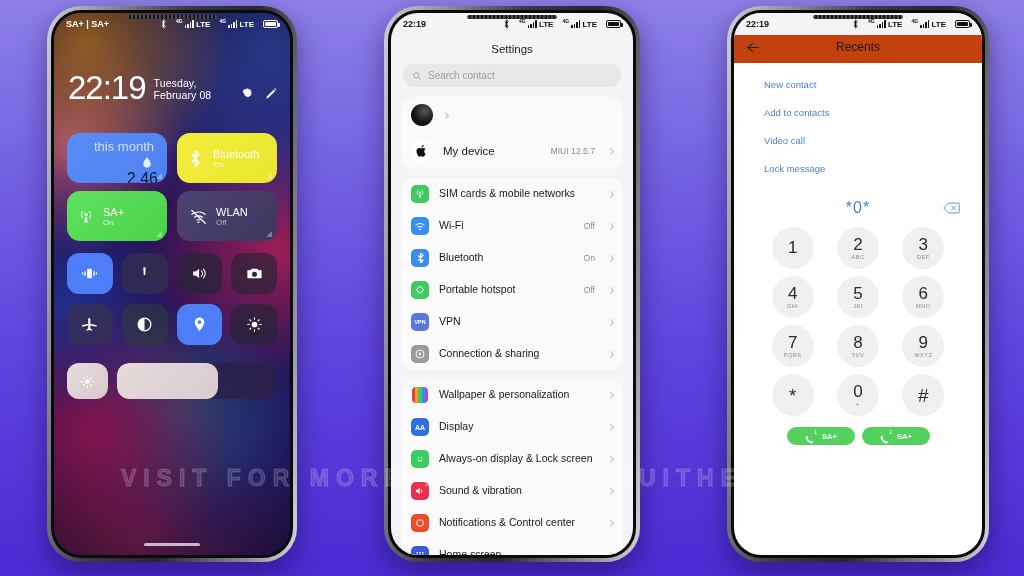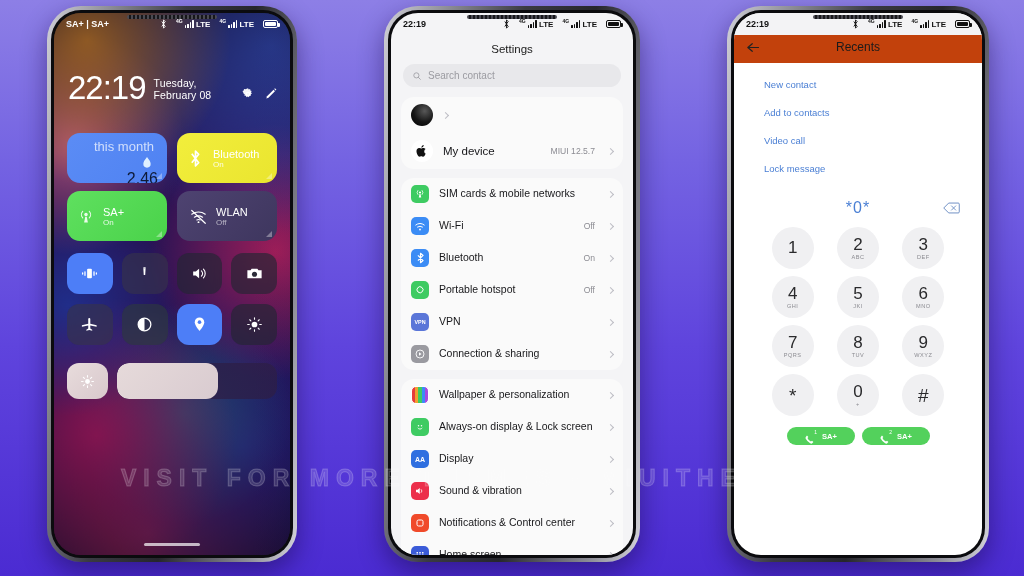--- a/index.html
+++ b/index.html
@@ -490,33 +490,33 @@
     </div>
   </div>
 
   <div class="card">
     <div class="srow">
       <div class="ico" style="background:linear-gradient(90deg,#e83b3b 0 20%,#f0a030 20% 40%,#3ecb62 40% 60%,#3b8cf5 60% 80%,#a64ae0 80% 100%);border:1.5px solid #fff"></div>
       <div class="lbl">Wallpaper &amp; personalization</div>
       <span class="chev"></span>
     </div>
     <div class="srow">
+      <div class="ico" style="background:#2f6fe0;font-size:7px;color:#fff;font-weight:bold">AA</div>
+      <div class="lbl">Display</div>
+      <span class="chev"></span>
+    </div>
+    <div class="srow">
       <div class="ico" style="background:#3ecb62">
         <svg width="12" height="12" viewBox="0 0 24 24">
                 <circle cx="9" cy="9.5" r="1.5" fill="#fff"></circle>
                 <circle cx="15" cy="9.5" r="1.5" fill="#fff"></circle>
                 <path d="M8 14.5a5 5 0 008 0" fill="none" stroke="#fff" stroke-width="1.7" stroke-linecap="round"></path>
               </svg>
             </div>
       <div class="lbl">Always-on display &amp; Lock screen</div>
-      <span class="chev"></span>
-    </div>
-    <div class="srow">
-      <div class="ico" style="background:#2f6fe0;font-size:7px;color:#fff;font-weight:bold">AA</div>
-      <div class="lbl">Display</div>
       <span class="chev"></span>
     </div>
     <div class="srow">
       <div class="ico" style="background:#ec2f4b">
         <svg width="12" height="12" viewBox="0 0 24 24">
                 <path d="M4 9.5h3.3L11.5 6v12L7.3 14.5H4z" fill="#fff"></path>
                 <path d="M14.5 9a4 4 0 010 6" fill="none" stroke="#fff" stroke-width="1.6" stroke-linecap="round"></path>
               </svg>
             </div>
       <div class="lbl">Sound &amp; vibration</div>

